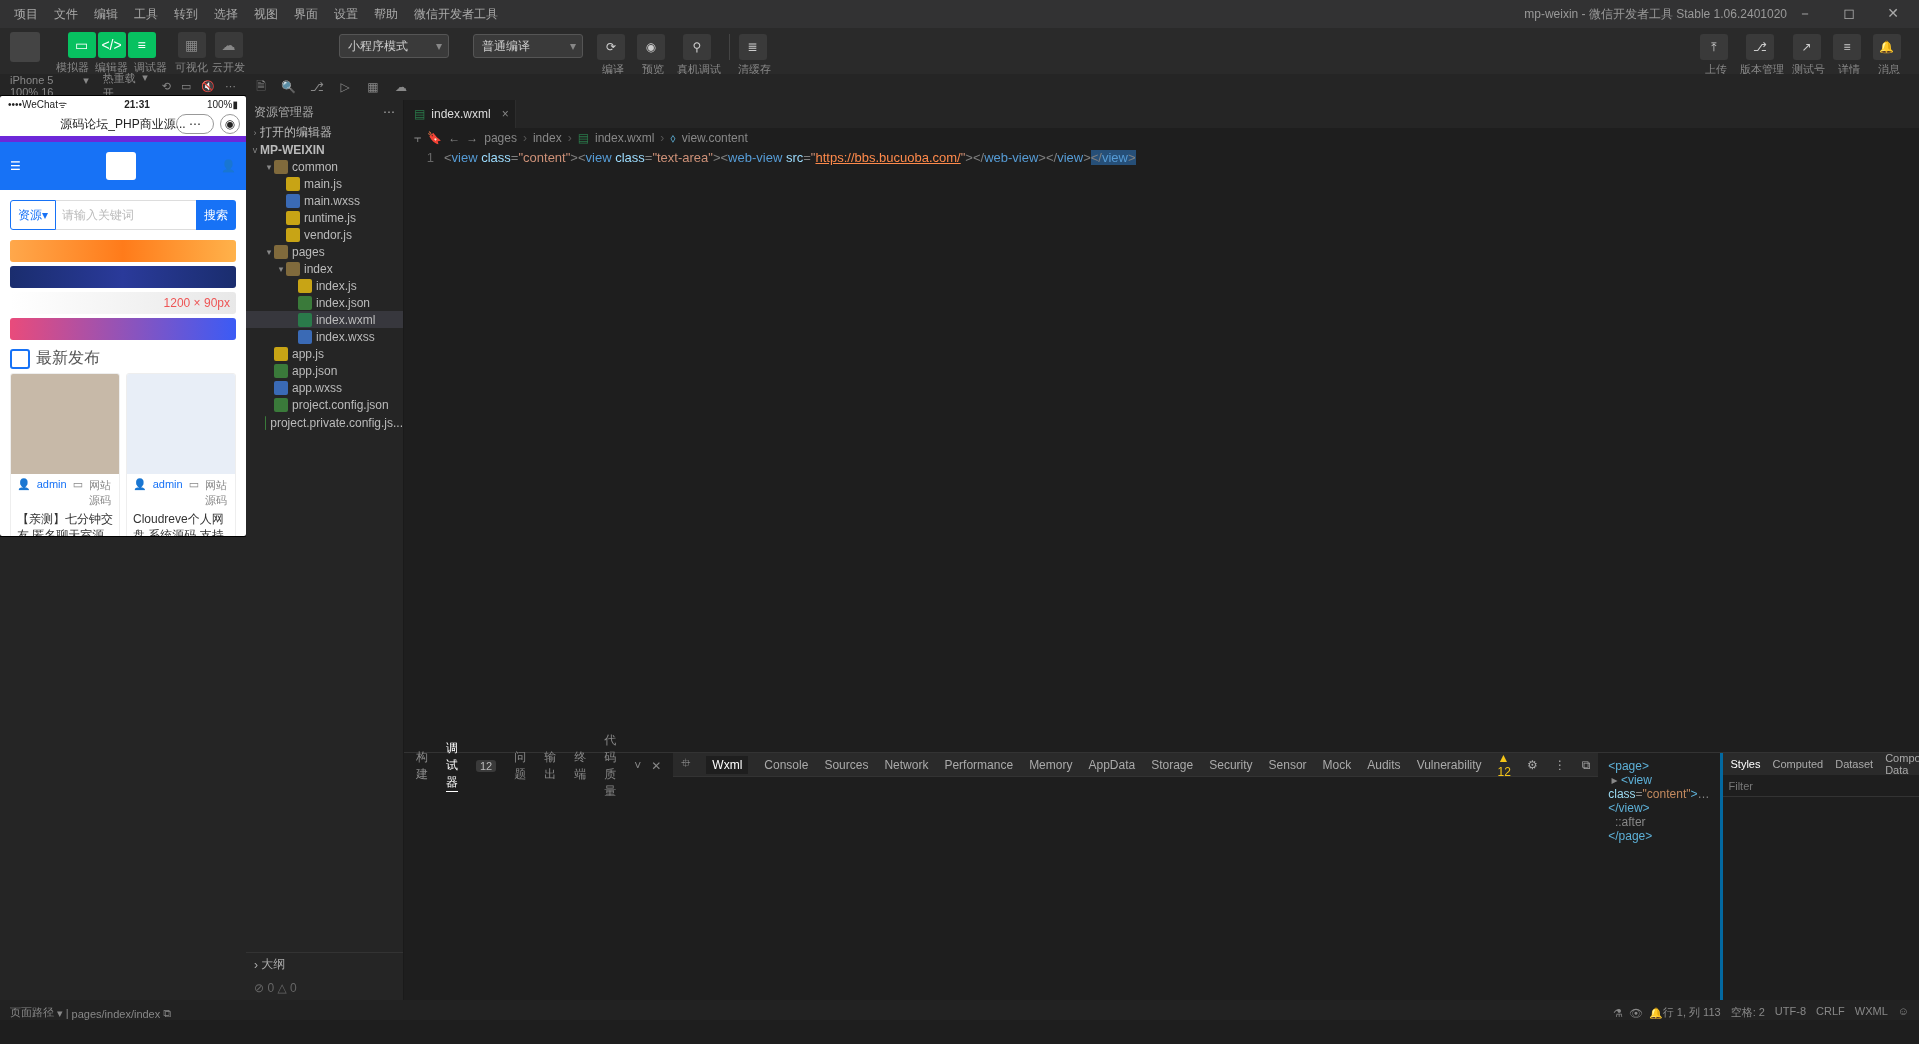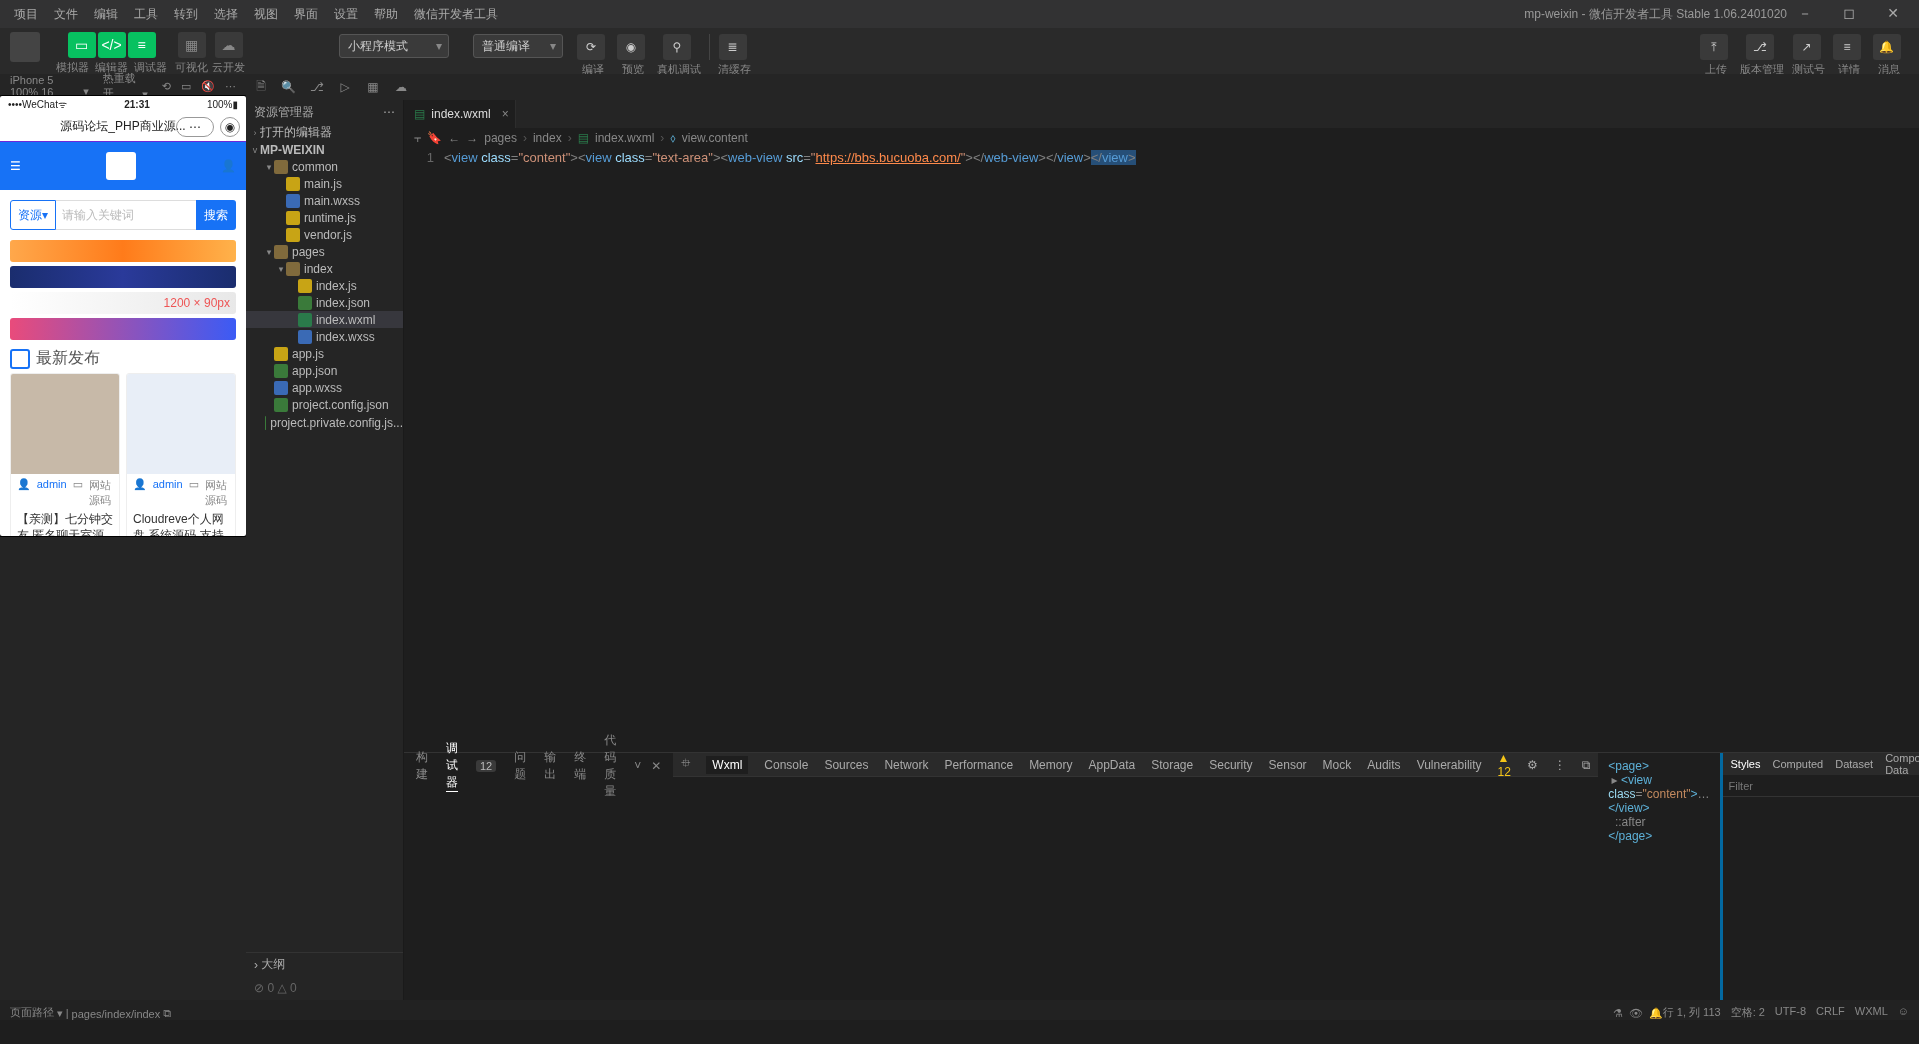--- a/index.html
+++ b/index.html
@@ -24,32 +24,32 @@
 .avatar { width:30px; height:30px; background:#444; border-radius:3px; margin-right:16px; align-self:flex-start; }
 .selbox { height:24px; background:#3a3a3a; border:1px solid #555; color:#ccc; padding:0 18px 0 8px; border-radius:3px; display:flex; align-items:center; position:relative; font-size:12px; margin-right:10px; margin-top:2px; }
 .selbox::after { content:"▾"; position:absolute; right:6px; color:#888; }
 .iconbtn { width:28px; height:26px; background:#3a3a3a; border-radius:3px; display:flex; align-items:center; justify-content:center; color:#ccc; margin-right:4px; margin-top:2px; }
 .iconcol { display:flex; flex-direction:column; align-items:center; margin:0 4px; }
 .iconcol .lb { font-size:11px; color:#888; margin-top:2px; }
 .spacer { flex:1; }
 
 
 .secbar { height:24px; background:#252525; display:flex; align-items:center; padding:0 10px; color:#888; font-size:11px; border-bottom:1px solid #1a1a1a; }
-.secbar .item { margin-right:14px; display:flex; align-items:flex-end; gap:4px; }
+.secbar .item { margin-right:14px; display:flex; align-items:flex-start; gap:4px; }
 .secbar .rt { margin-left:auto; display:flex; gap:10px; }
 
 
 .main { display:flex; height:calc(100% - 28px - 46px - 24px - 20px); }
 
 
 .simcol { width:390px; background:#252525; display:flex; justify-content:center; padding-top:22px; }
 .phone { width:246px; height:440px; background:#fff; border-radius:2px; overflow:hidden; box-shadow:0 0 0 1px #000; font-size:12px; color:#222; }
 .pstatus { height:16px; display:flex; align-items:center; padding:0 8px; font-size:10px; }
 .pstatus .mid { flex:1; text-align:center; font-weight:bold; }
-.pnav { height:30px; display:flex; align-items:center; justify-content:center; position:relative; border-bottom:1px solid #6d28d9; font-size:12px; }
+.pnav { height:30px; display:flex; align-items:center; justify-content:center; position:relative; border-bottom:6px solid #6d28d9; font-size:12px; }
 .pnav .caps { position:absolute; right:6px; display:flex; align-items:center; gap:6px; }
 .pnav .caps .pill { width:38px; height:20px; border:1px solid #999; border-radius:10px; display:flex; align-items:center; justify-content:center; }
 .bluebar { height:48px; background:#1772f6; display:flex; align-items:center; justify-content:space-between; padding:0 10px; color:#fff; }
 .bluebar .logo { width:30px; height:28px; background:#fff; border-radius:3px; }
 .srchrow { display:flex; margin:10px; height:30px; }
 .srchrow .cat { width:46px; border:1px solid #1772f6; color:#1772f6; display:flex; align-items:center; justify-content:center; font-size:12px; border-radius:3px 0 0 3px; }
 .srchrow .ipt { flex:1; border:1px solid #ddd; border-left:none; border-right:none; padding:0 6px; color:#bbb; display:flex; align-items:center; }
 .srchrow .go { width:40px; background:#1772f6; color:#fff; display:flex; align-items:center; justify-content:center; border-radius:0 3px 3px 0; }
 .banner { height:22px; margin:0 10px 4px 10px; border-radius:3px; }
 .b1{background:linear-gradient(90deg,#ffa84b,#ff7b1a,#ffb24b);} .b2{background:linear-gradient(90deg,#1a2d6e,#2a3a9a,#1a2d6e);} .b3{background:linear-gradient(90deg,#fff,#e8e8e8);} .b4{background:linear-gradient(90deg,#e94b7b,#3b5bf5);}
@@ -164,21 +164,21 @@
       <div class="tbbtn gray">☁</div>
     </div>
     <div class="tblbl">云开发</div>
   </div>
 
   <div style="width:90px;"></div>
   <div class="selbox" style="width:110px;">
       <span>小程序模式</span>
     </div>
   <div style="width:14px;"></div>
-  <div class="selbox" style="width:90px;">
+  <div class="selbox" style="width:110px;">
       <span>普通编译</span>
     </div>
 
   <div class="iconcol">
       <div class="iconbtn">⟳</div>
       <div class="lb">编译</div>
     </div>
   <div class="iconcol">
       <div class="iconbtn">◉</div>
       <div class="lb">预览</div>

